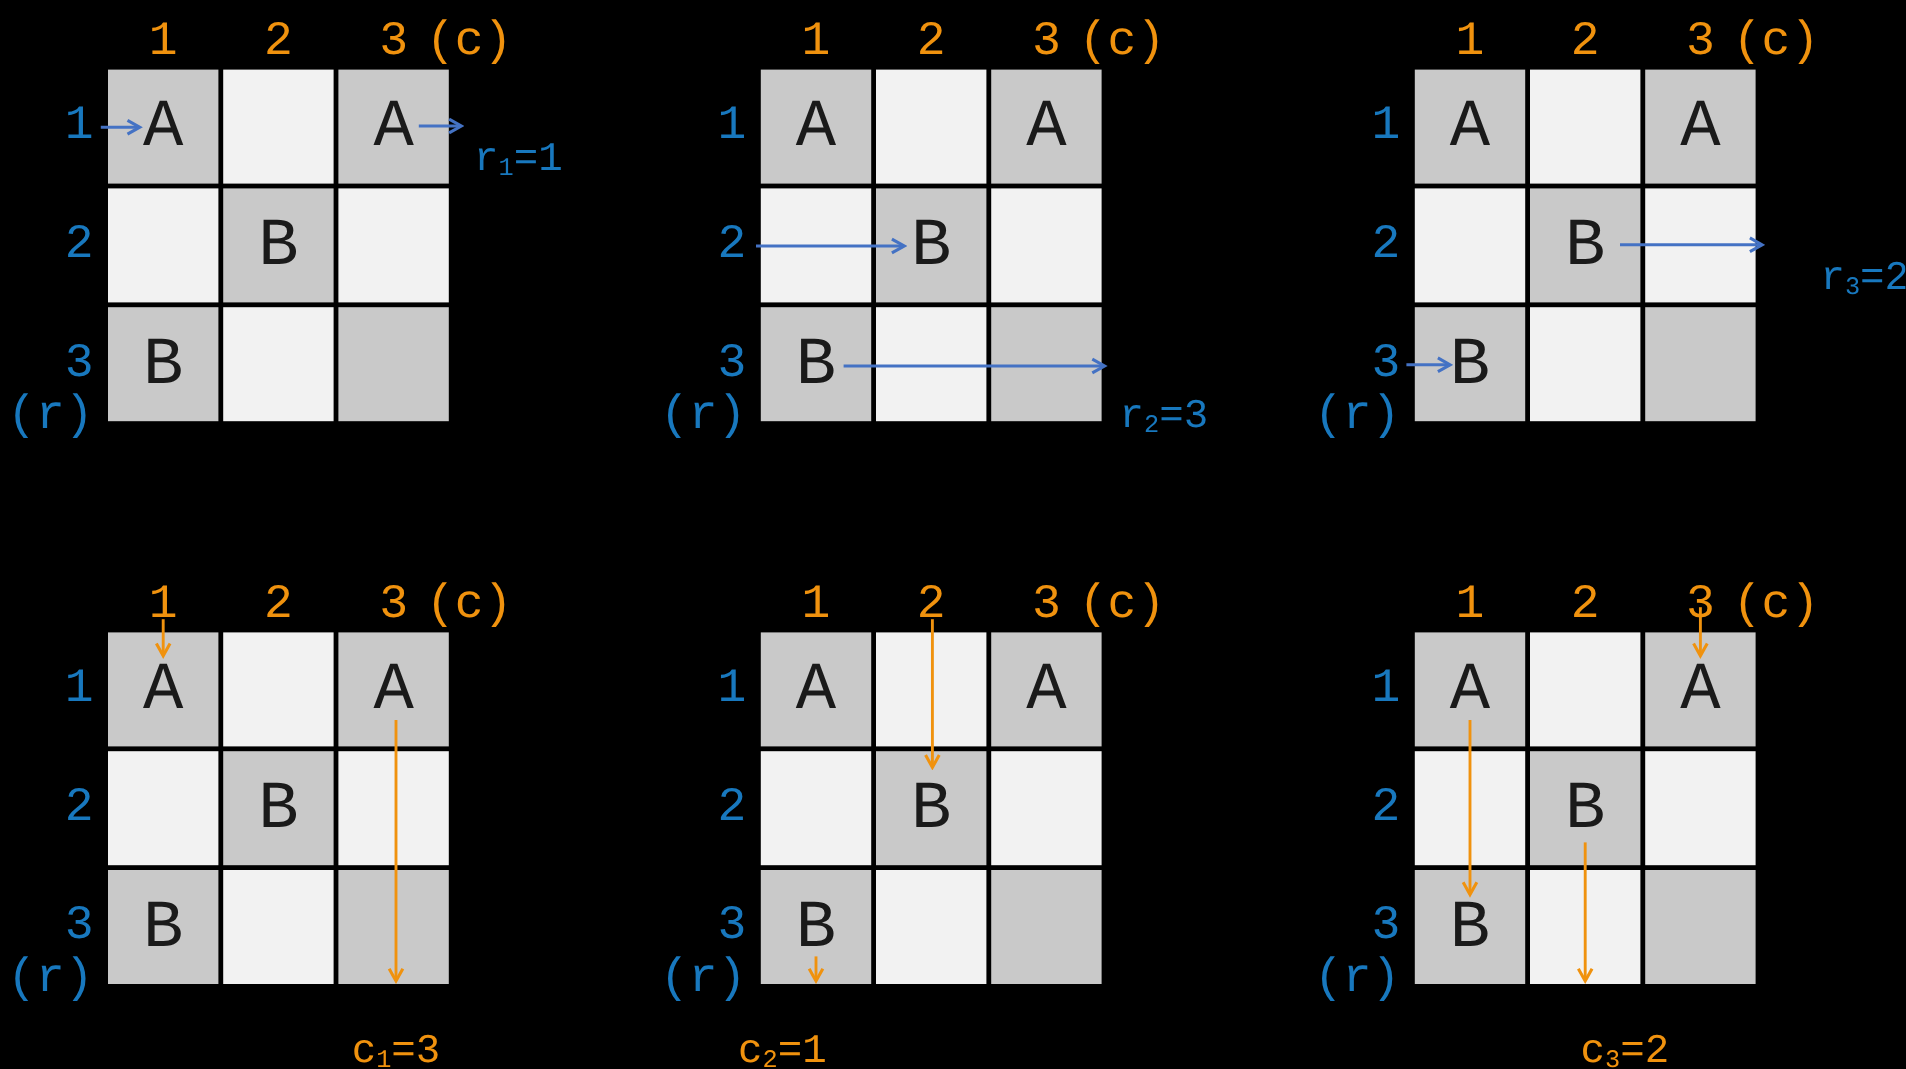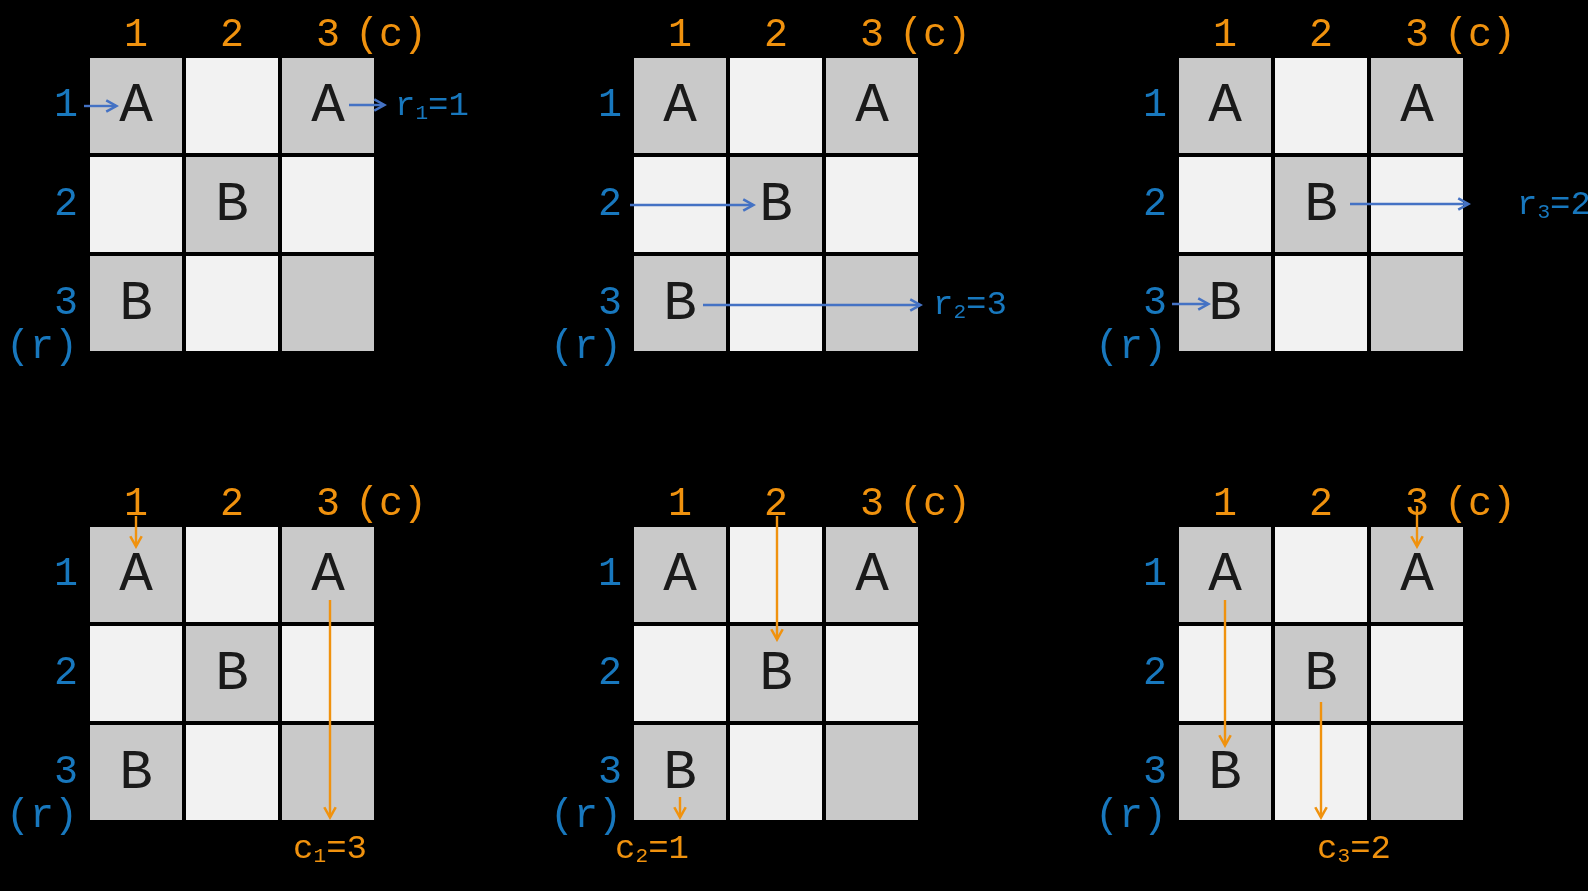--- a/index.html
+++ b/index.html
@@ -47,21 +47,21 @@
   .cell {
     display: flex; align-items: center; justify-content: center;
     font-size: 56px; color: #1a1a1a;
   }
   .cell.dark  { background: #c9c9c9; }
   .cell.light { background: #f2f2f2; }
 
   
   .eq {
     position: absolute; height: 36px; line-height: 36px;
-    font-size: 34px; white-space: nowrap;
+    font-size: 34px; white-space: nowrap; margin-top: 28px;
   }
   .eq.blue   { color: #1878be; }
   .eq.orange { color: #f0920e; transform: translateX(-50%); font-family: Liberation Mono, monospace; }
   .eq .sub { font-size: 0.62em; vertical-align: -0.18em; }
 
   #arrows { position: absolute; left: 0; top: 0; pointer-events: none; }
 </style>
 </head>
 <body>
 
@@ -193,21 +193,21 @@
       <div class="cell light"></div>
       <div class="cell dark">B</div>
       <div class="cell light"></div>
       <div class="cell dark">B</div>
       <div class="cell light"></div>
       <div class="cell dark"></div>
     </div>
   </div>
 
   <div class="eq blue" style="left:395px; top:88px"><span>r</span><span class="sub">1</span><span>=1</span></div>
-  <div class="eq blue" style="left:933px; top:287px"><span>r</span><span class="sub">2</span><span>=3</span></div>
+  <div class="eq blue" style="left:933px; top:302px"><span>r</span><span class="sub">2</span><span>=3</span></div>
   <div class="eq blue" style="left:1517px; top:187px"><span>r</span><span class="sub">3</span><span>=2</span></div>
   <div class="eq orange" style="left:330px; top:831px"><span>c</span><span class="sub">1</span><span>=3</span></div>
   <div class="eq orange" style="left:652px; top:831px"><span>c</span><span class="sub">2</span><span>=1</span></div>
   <div class="eq orange" style="left:1354px; top:831px"><span>c</span><span class="sub">3</span><span>=2</span></div>
 
   <svg id="arrows" width="1588" height="891" viewBox="0 0 1588 891">
     <defs>
       <marker id="ab" viewBox="0 0 10 10" refX="8" refY="5" markerWidth="15" markerHeight="15" markerUnits="userSpaceOnUse" orient="auto">
         <path d="M1.5,1.2 L8.3,5 L1.5,8.8" fill="none" stroke="#4472c4" stroke-width="1.7"></path>
       </marker>

